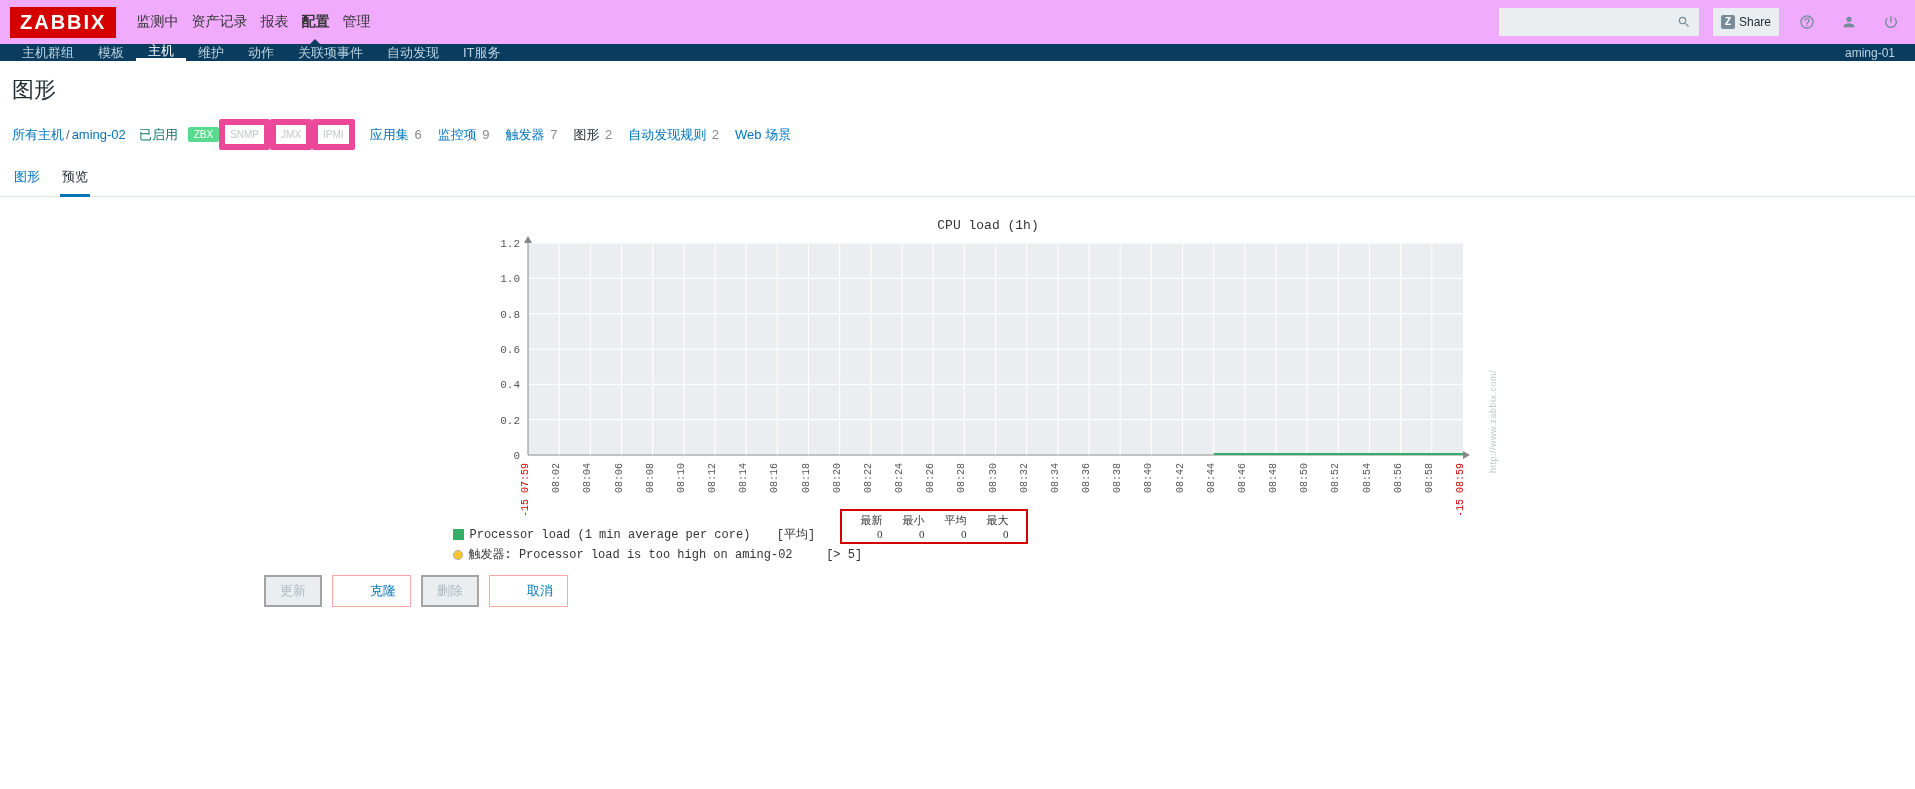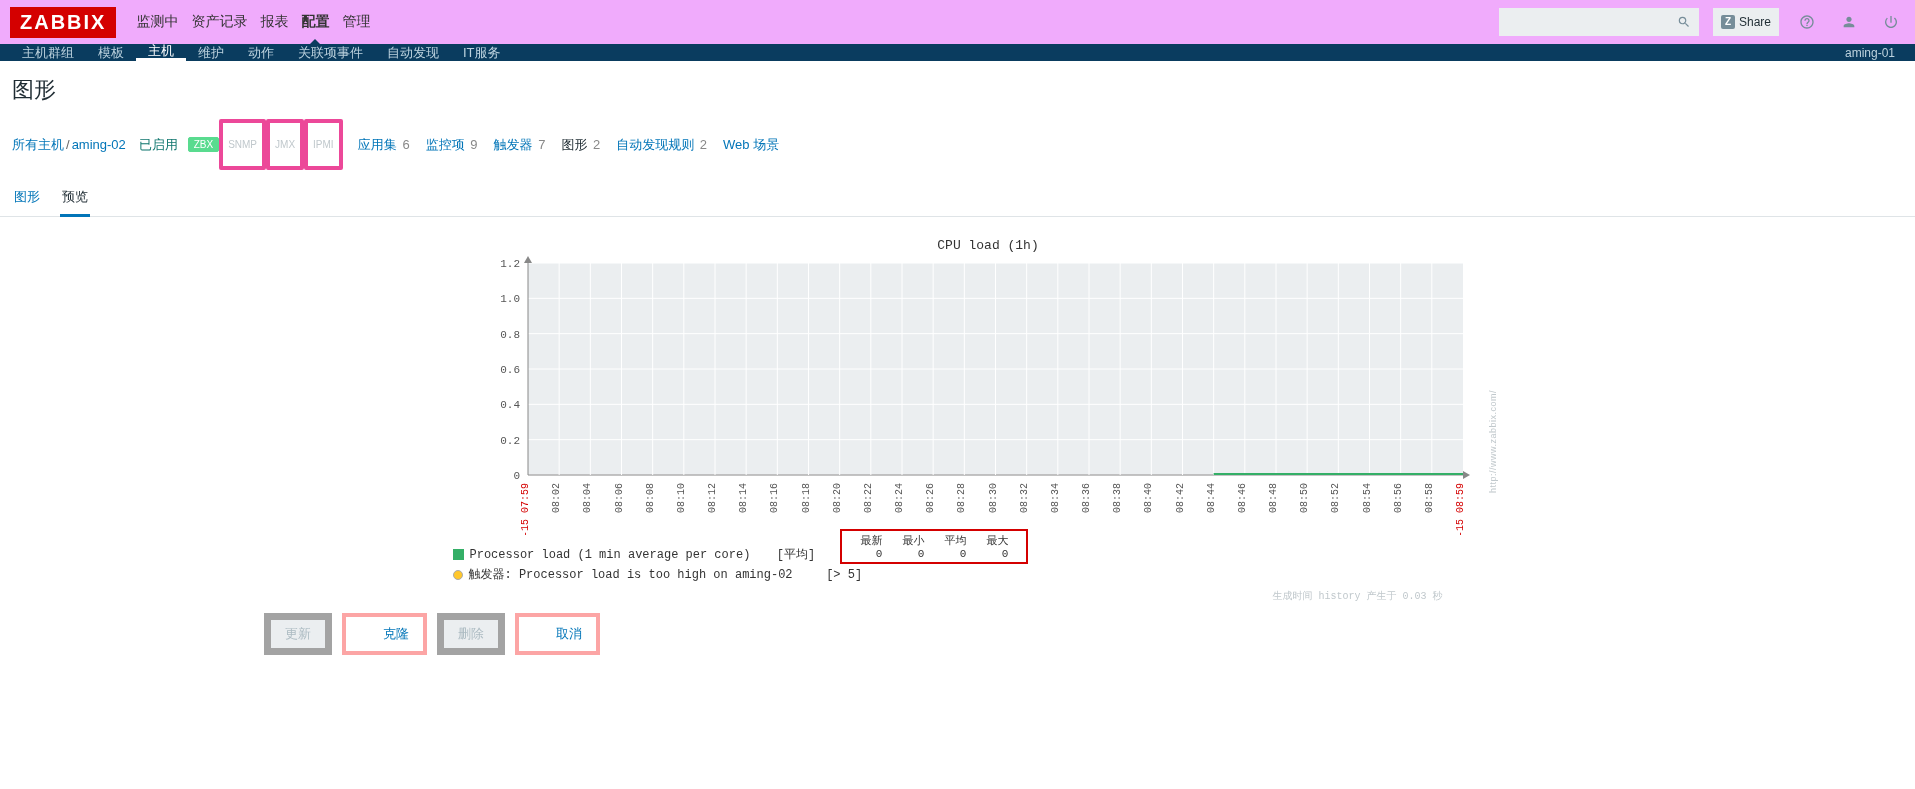--- a/index.html
+++ b/index.html
@@ -29,49 +29,49 @@
 
 
 .page-title { font-size:22px; padding:14px 12px 10px; color:#1f2c33; }
 
 
 .hostbar { padding:4px 12px 10px; display:flex; align-items:center; font-size:13px; flex-wrap:wrap; }
 .link { color:#0275b8; cursor:pointer; }
 .slash { color:#666; margin:0 2px; }
 .enabled { color:#0f766e; margin:0 6px;text-align:center; }
 .badge-zbx { background:#59db8f; color:#fff; font-size:10px; padding:1px 5px; border-radius:2px; border:1px solid #59db8f; }
-.badge-dim { color:#c0c8cc; font-size:10px; padding:16px 5px; border:4px solid #ec4899; border-radius:2px; }
+.badge-dim { color:#c0c8cc; font-size:10px; padding:4px 5px; border:6px solid #ec4899; border-radius:2px; }
 .count-item { margin:0 8px; }
 .count-item .count { color:#888; margin-left:2px; }
 
 
 .tabs { display:flex; padding:0 12px; border-bottom:1px solid #dfe4e7; gap:18px; }
 .tab { padding:8px 2px; cursor:pointer; color:#0275b8; font-size:13px; }
 .tab.active { color:#1f2c33; border-bottom:3px solid #0275b8; margin-bottom:-1px; }
 
 
 .content { padding:18px 12px 20px; }
 .chart-holder { width:1050px; margin:0 auto 10px; position:relative; }
 .chart-svg { display:block; background:#fff; }
 .watermark { position:absolute; right:-18px; top:50%; transform:rotate(-90deg) translateY(-70%); transform-origin:right; font-size:9px; color:#c0c8cc; letter-spacing:0.5px; }
 .legend-area { font-family:"Courier New",monospace; font-size:12px; color:#333; width:1050px; margin:0 auto; }
 .legend-row { display:flex; align-items:center; gap:6px; margin-bottom:2px; position:relative; }
 .legend-swatch { width:11px; height:11px; display:inline-block; }
 .legend-swatch.green { background:#34af67; }
 .legend-swatch.yellow { background:#ffc72c; border-radius:50%; border:1px solid #aaa; width:10px; height:10px; }
-.legend-values-box { border:2px solid #d40000; padding:2px 8px; display:inline-block; min-width:185px; text-align:left; font-family:Liberation Mono, monospace; }
+.legend-values-box { border:2px solid #d40000; padding:2px 8px; display:inline-block; min-width:185px; text-align:left; font-family:Liberation Serif, serif; }
 .legend-values-box table { border-collapse:collapse; }
 .legend-values-box td, .legend-values-box th { padding:0 10px; font-weight:normal; text-align:right; font-size:11px; }
 .footer-note { text-align:right; color:#c0c8cc; font-size:10px; margin-top:6px; padding-right:40px; }
 
 
 .actions { padding:10px 0 0 252px; display:flex; gap:10px; }
 .btn { padding:5px 14px; font-size:13px; cursor:pointer; border:1px solid transparent; background:#fff; }
-.btn-disabled { background:#ebeef0; color:#acbbc2; border:7px solid #a3a3a3; cursor:not-allowed; }
-.btn-outline { border:4px solid #fca5a5; color:#0275b8;padding-left:37px; }
+.btn-disabled { background:#ebeef0; color:#acbbc2; border:2px solid #a3a3a3; cursor:not-allowed; }
+.btn-outline { border:1px solid #fca5a5; color:#0275b8;padding-left:37px; }
 </style>
 </head>
 <body>
 
 <div class="topbar">
   <div class="logo">ZABBIX</div>
   <div class="topnav" id="topnav">
       <div class="topnav-item">监测中</div>
       <div class="topnav-item">资产记录</div>
       <div class="topnav-item">报表</div>
@@ -256,21 +256,20 @@
         </tbody>
           </table>
       </span>
     </div>
     <div class="legend-row" style="padding-left:20px;">
       <span class="legend-swatch yellow"></span>
       <span>触发器: Processor load is too high on aming-02</span>
       &nbsp;&nbsp;&nbsp;
       <span>[&gt; 5]</span>
     </div>
-    <div class="footer-note">生成时间 history  产生于 0.03 秒</div>
   </div>
 
   <div class="actions">
     <button class="btn btn-disabled">更新</button>
     <button class="btn btn-outline">克隆</button>
     <button class="btn btn-disabled">删除</button>
     <button class="btn btn-outline">取消</button>
   </div>
 </div>
 

